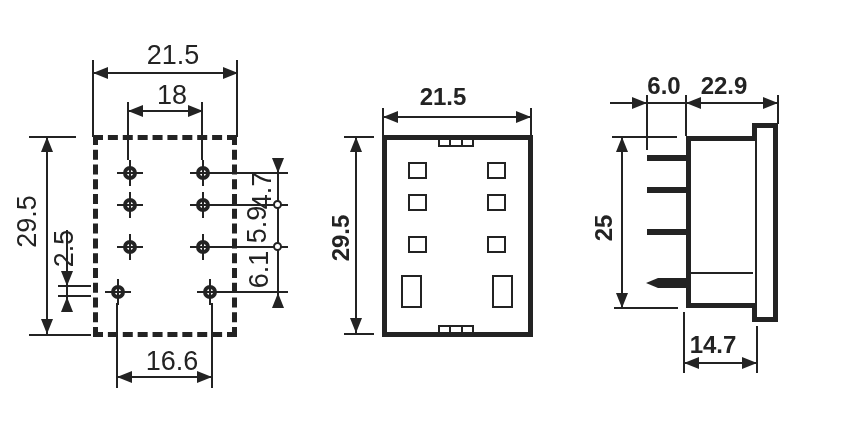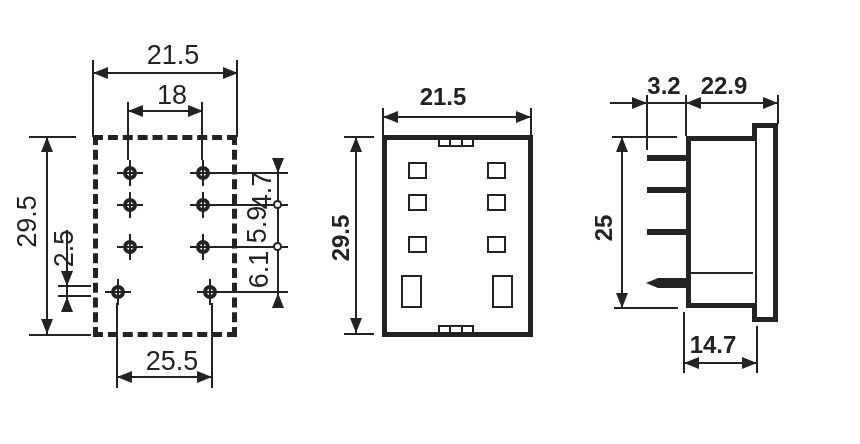--- a/index.html
+++ b/index.html
@@ -125,21 +125,21 @@
     <div class="oc" style="left:273px;top:242px;"></div>
     <div class="lbl rot" style="left:237px;top:177px;width:50px;">4.7</div>
     <div class="lbl rot" style="left:232px;top:211px;width:50px;">5.9</div>
     <div class="lbl rot" style="left:234px;top:256px;width:50px;">6.1</div>
 
     <div class="ln" style="left:116px;top:303px;width:2px;height:85px;"></div>
     <div class="ln" style="left:211px;top:303px;width:2px;height:85px;"></div>
     <div class="ln" style="left:117px;top:376px;width:95px;height:2px;"></div>
     <div class="al" style="left:117px;top:371px;"></div>
     <div class="ar" style="left:197px;top:371px;"></div>
-    <div class="lbl" style="left:137px;top:348px;width:70px;">25.5</div>
+    <div class="lbl" style="left:137px;top:348px;width:70px;">16.6</div>
   </div>
 
   <div>
     <div class="box" style="left:382px;top:135px;width:151px;height:202px;"></div>
     <div class="notch" style="left:438px;top:138px;width:36px;height:9px;">
         <span></span>
         <span></span>
         <span></span>
       </div>
     <div class="notch" style="left:438px;top:325px;width:36px;height:9px;">
@@ -188,21 +188,21 @@
                 border-right:12px solid #232323;"></div>
 
     <div class="ln" style="left:610px;top:102px;width:76px;height:2px;"></div>
     <div class="ar" style="left:632px;top:97px;"></div>
     <div class="ln" style="left:646px;top:95px;width:2px;height:55px;"></div>
     <div class="ln" style="left:685px;top:95px;width:2px;height:41px;"></div>
     <div class="ln" style="left:686px;top:102px;width:92px;height:2px;"></div>
     <div class="al" style="left:686px;top:97px;"></div>
     <div class="ar" style="left:763px;top:97px;"></div>
     <div class="ln" style="left:777px;top:95px;width:2px;height:29px;"></div>
-    <div class="lblb" style="left:639px;top:74px;width:50px;">3.2</div>
+    <div class="lblb" style="left:639px;top:74px;width:50px;">6.0</div>
     <div class="lblb" style="left:693px;top:74px;width:62px;">22.9</div>
 
     <div class="ln" style="left:612px;top:136px;width:65px;height:2px;"></div>
     <div class="ln" style="left:614px;top:307px;width:64px;height:2px;"></div>
     <div class="ln" style="left:621px;top:137px;width:2px;height:171px;"></div>
     <div class="au" style="left:616px;top:137px;"></div>
     <div class="ad" style="left:616px;top:293px;"></div>
     <div class="lblb rot" style="left:584px;top:216px;width:40px;">25</div>
 
     <div class="ln" style="left:683px;top:312px;width:2px;height:61px;"></div>

